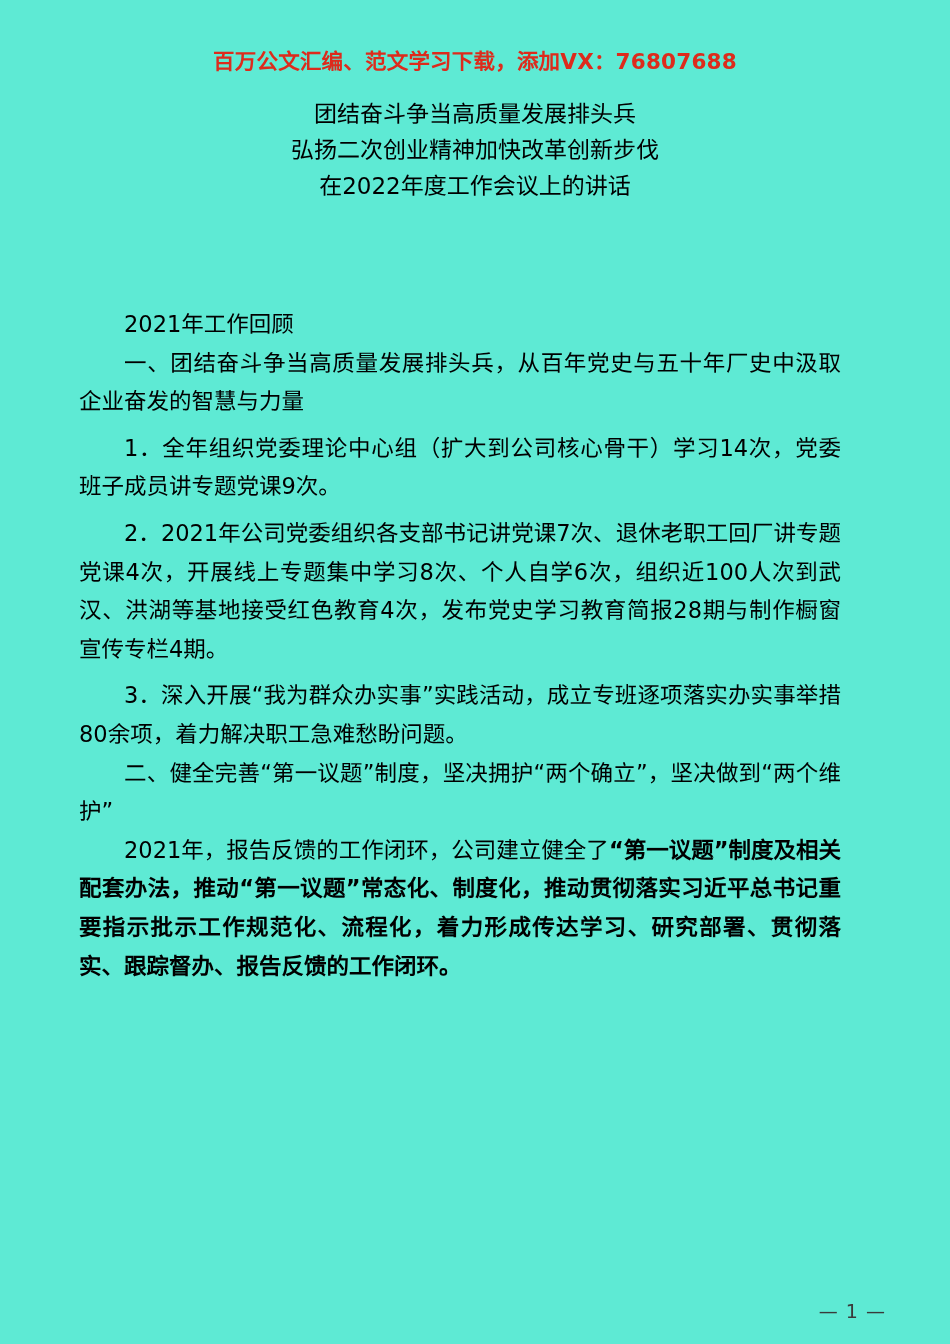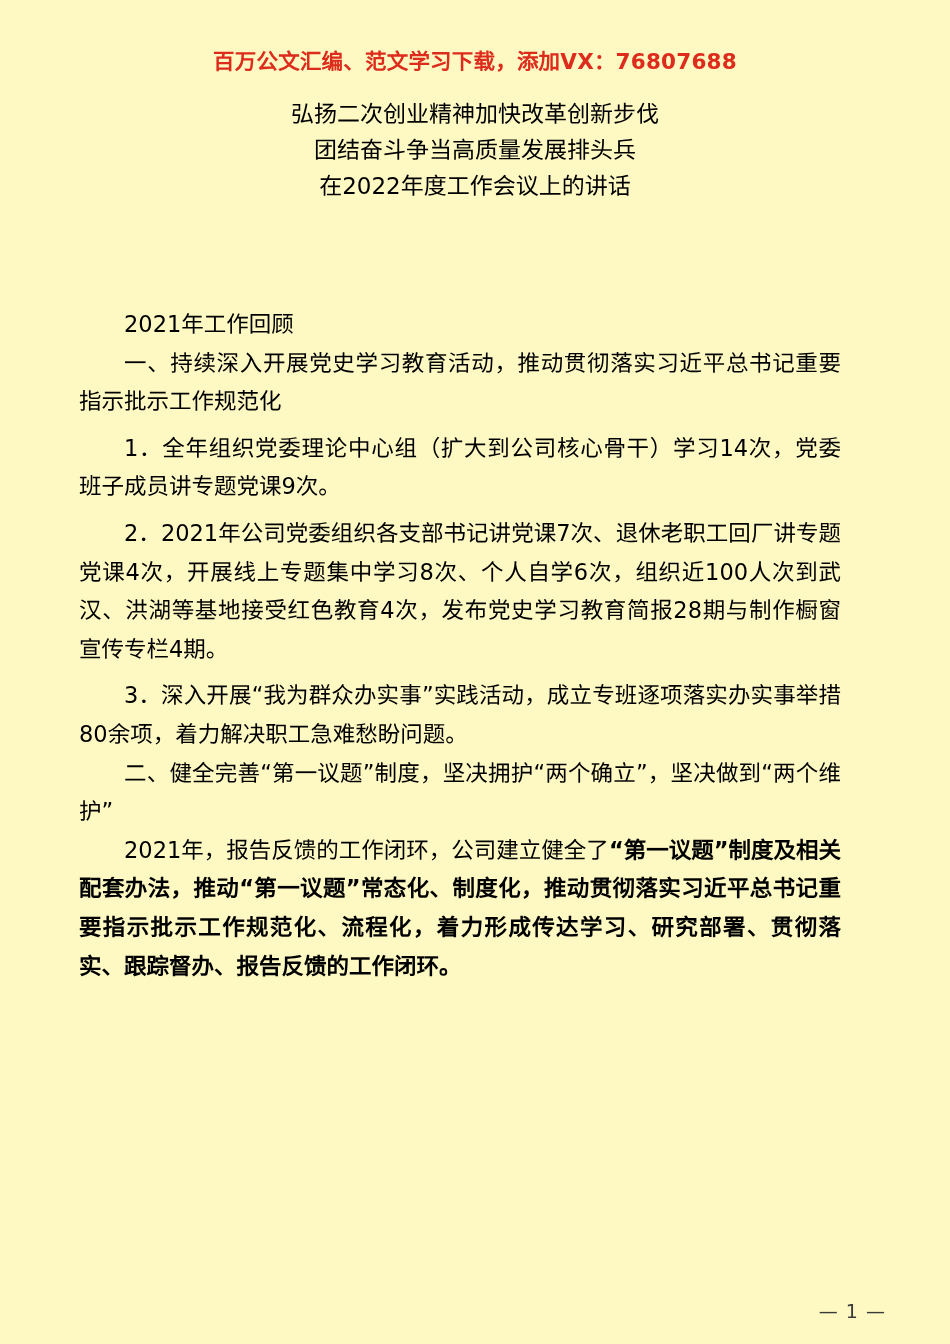--- a/index.html
+++ b/index.html
@@ -10,21 +10,21 @@
   }
   body {
     font-family: "DejaVu Sans", "Liberation Sans", sans-serif;
     color: #000000;
   }
   .page {
     position: relative;
     width: 950px;
     height: 1344px;
     margin: 0 auto;
-    background: #fef9c3;
+    background: #5eead4;
     box-sizing: border-box;
     overflow: hidden;
   }
 
   
   .ad-banner {
     position: absolute;
     top: 44px;
     left: 0;
     width: 950px;
@@ -89,31 +89,31 @@
   }
 </style>
 </head>
 <body>
 
 <div class="page">
 
   <div class="ad-banner">百万公文汇编、范文学习下载，添加VX：76807688</div>
 
   <div class="title-block">
+    <div class="title-line">团结奋斗争当高质量发展排头兵</div>
     <div class="title-line">弘扬二次创业精神加快改革创新步伐</div>
-    <div class="title-line">团结奋斗争当高质量发展排头兵</div>
     <div class="title-line">在2022年度工作会议上的讲话</div>
   </div>
 
   <div class="body-block">
 
     <p class="para">2021年工作回顾</p>
 
 
-    <p class="para">一、持续深入开展党史学习教育活动，推动贯彻落实习近平总书记重要指示批示工作规范化</p>
+    <p class="para">一、团结奋斗争当高质量发展排头兵，从百年党史与五十年厂史中汲取企业奋发的智慧与力量</p>
 
     <p class="para bold">1．全年组织党委理论中心组（扩大到公司核心骨干）学习14次，党委班子成员讲专题党课9次。</p>
 
     <p class="para bold">2．2021年公司党委组织各支部书记讲党课7次、退休老职工回厂讲专题党课4次，开展线上专题集中学习8次、个人自学6次，组织近100人次到武汉、洪湖等基地接受红色教育4次，发布党史学习教育简报28期与制作橱窗宣传专栏4期。</p>
 
     <p class="para bold">3．深入开展“我为群众办实事”实践活动，成立专班逐项落实办实事举措80余项，着力解决职工急难愁盼问题。</p>
 
     <p class="para">二、健全完善“第一议题”制度，坚决拥护“两个确立”，坚决做到“两个维护”</p>
 
     <p class="para"><span>2021年，报告反馈的工作闭环，公司建立健全了</span><b>“第一议题”制度及相关配套办法，推动“第一议题”常态化、制度化，推动贯彻落实习近平总书记重要指示批示工作规范化、流程化，着力形成传达学习、研究部署、贯彻落实、跟踪督办、报告反馈的工作闭环。</b></p>

